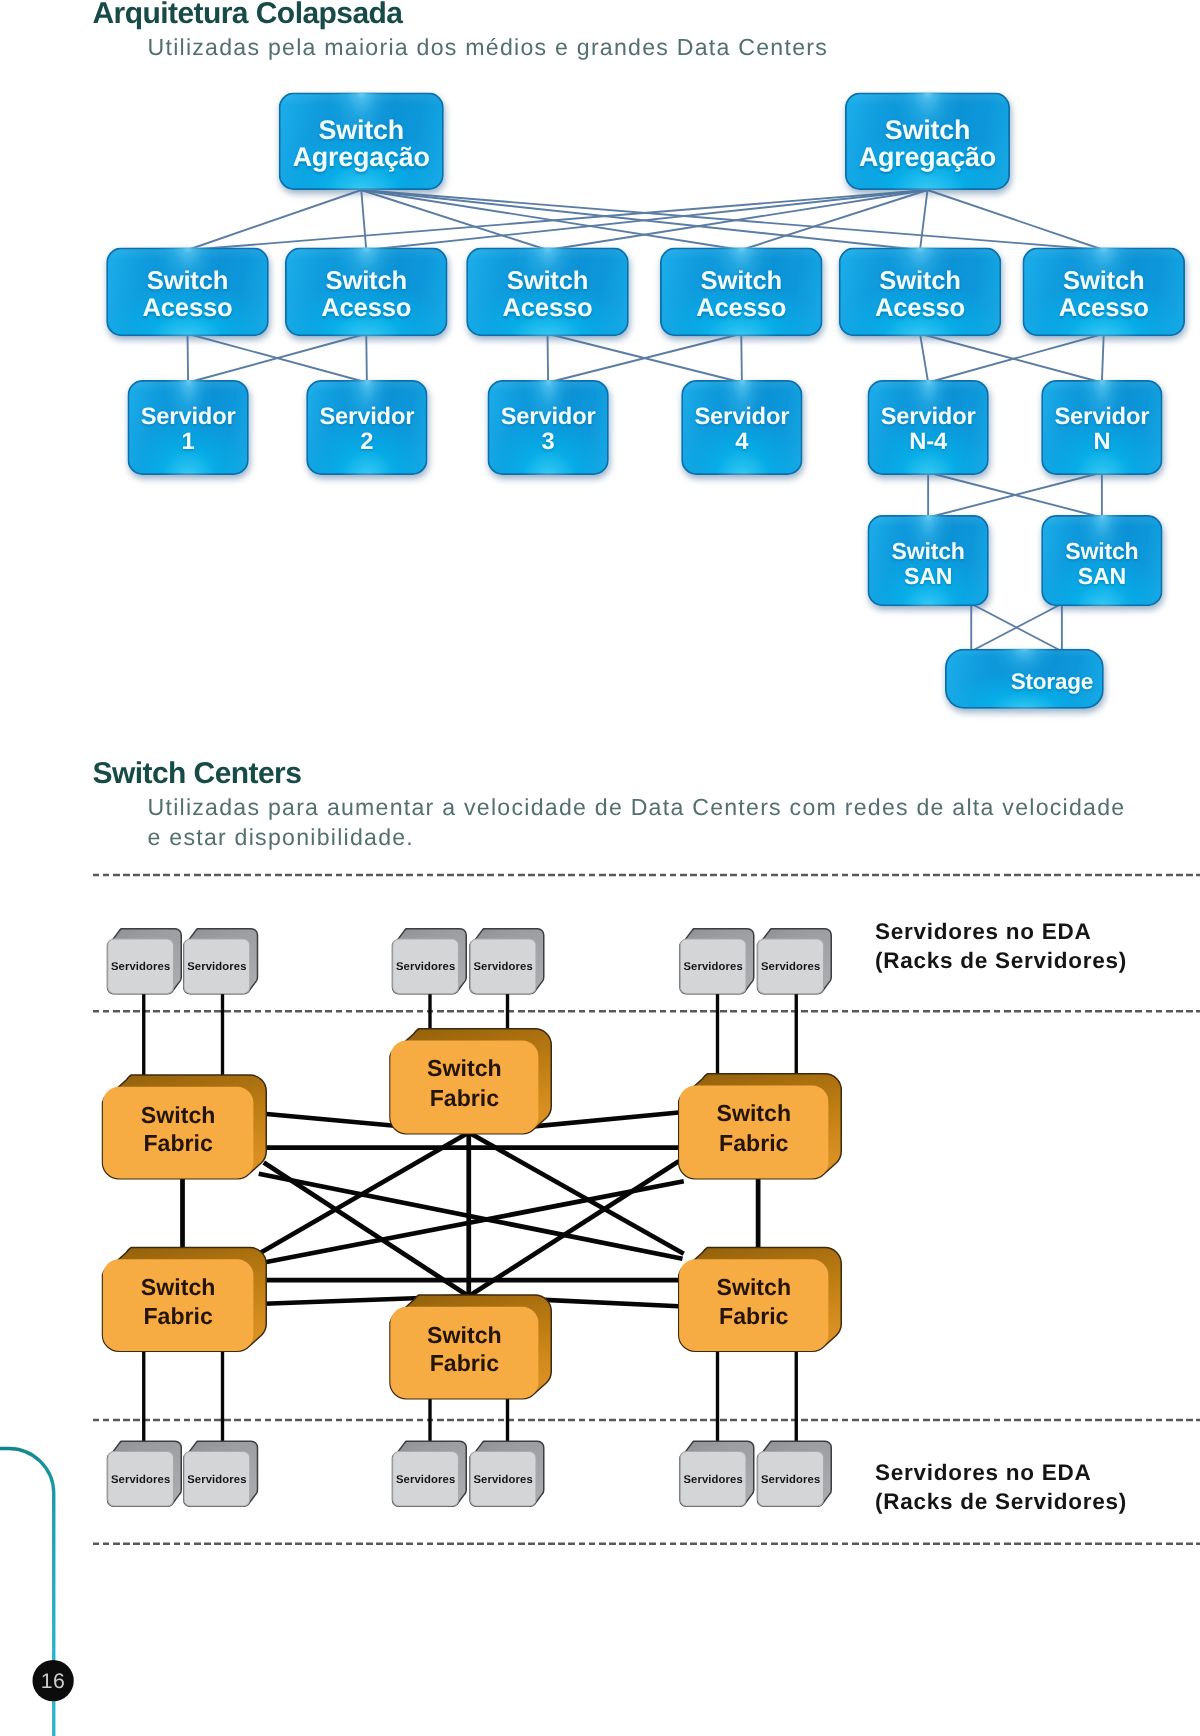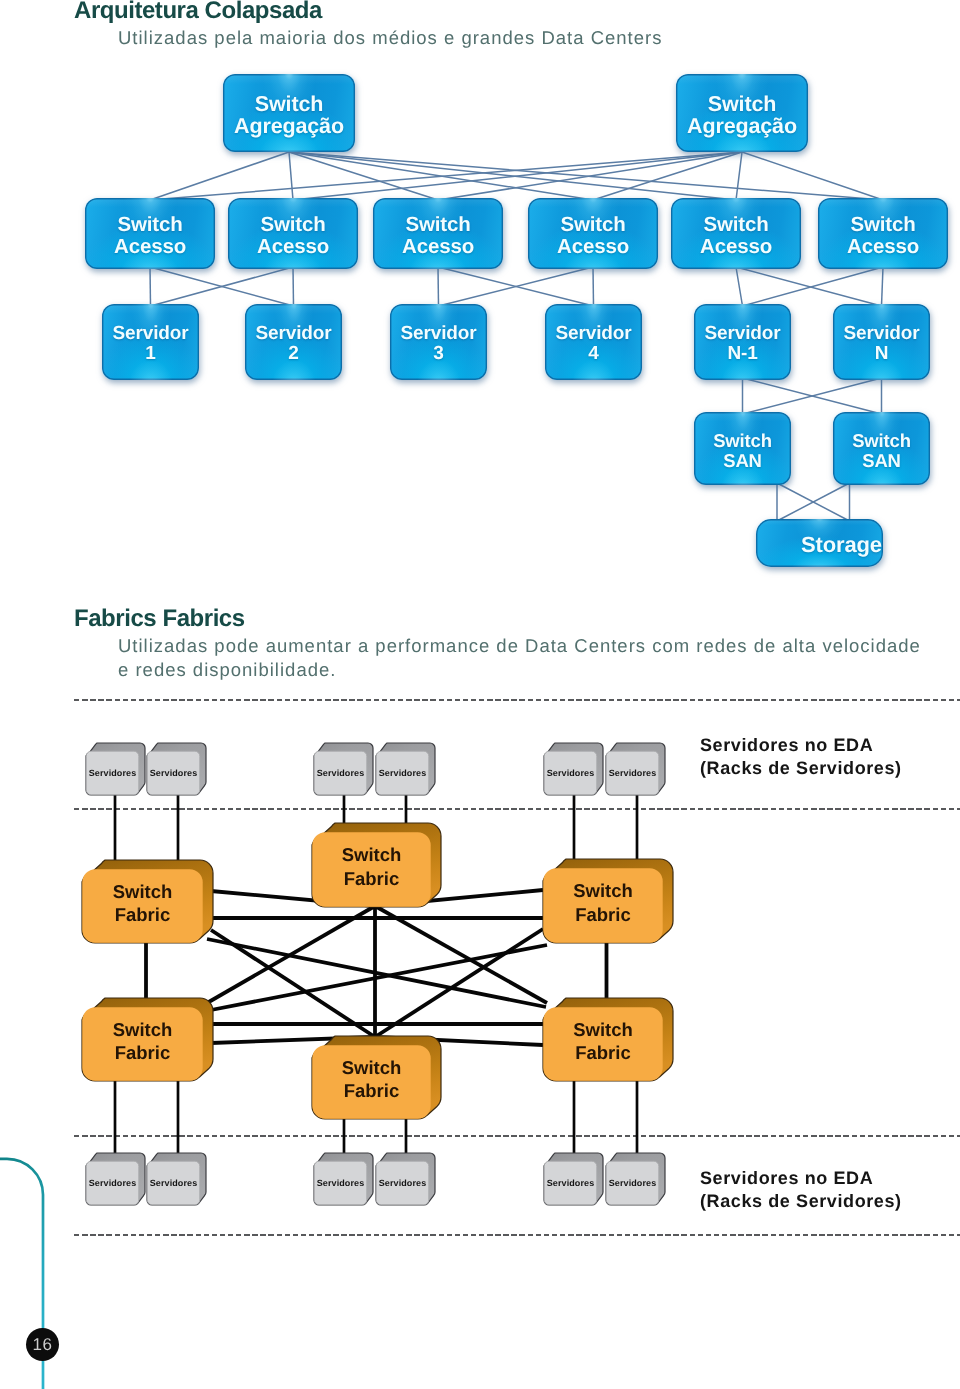--- a/index.html
+++ b/index.html
@@ -195,21 +195,21 @@
         <div class="lbl" style="font-size: 19px;">
           <span>Servidor</span>
           <span>4</span>
         </div>
       </div>
       <div class="bbox" style="left: 694px; top: 304px; width: 97px; height: 76px;">
         <div class="grad"></div>
         <div class="hi"></div>
         <div class="lbl" style="font-size: 19px;">
           <span>Servidor</span>
-          <span>N-1</span>
+          <span>N-4</span>
         </div>
       </div>
       <div class="bbox" style="left: 833px; top: 304px; width: 97px; height: 76px;">
         <div class="grad"></div>
         <div class="hi"></div>
         <div class="lbl" style="font-size: 19px;">
           <span>Servidor</span>
           <span>N</span>
         </div>
       </div>
@@ -225,29 +225,29 @@
         <div class="grad"></div>
         <div class="hi"></div>
         <div class="lbl" style="font-size: 18.5px;">
           <span>Switch</span>
           <span>SAN</span>
         </div>
       </div>
       <div class="bbox" style="left: 756px; top: 519px; width: 127px; height: 48px; border-radius: 15px;">
         <div class="grad" style="border-radius: 15px;"></div>
         <div class="hi" style="border-radius: 15px;"></div>
-        <div class="lbl" style="font-size: 22px; padding-left: 44px;">
+        <div class="lbl" style="font-size: 18px; padding-left: 44px;">
           <span>Storage</span>
         </div>
       </div>
     </div>
 
-  <div class="h-title" style="left:74px;top:605px;">Fabrics Fabrics</div>
-  <div class="h-sub" style="left:74px;top:635px;">Utilizadas pode aumentar a performance de Data Centers com redes de alta velocidade</div>
-  <div class="h-sub" style="left:74px;top:659px;">e redes disponibilidade.</div>
+  <div class="h-title" style="left:74px;top:605px;">Switch Centers</div>
+  <div class="h-sub" style="left:74px;top:635px;">Utilizadas para aumentar a velocidade de Data Centers com redes de alta velocidade</div>
+  <div class="h-sub" style="left:74px;top:659px;">e estar disponibilidade.</div>
 
   <div class="dash" style="left:74px;top:699px;width:886px;"></div>
   <div class="dash" style="left:74px;top:808px;width:886px;"></div>
   <div class="dash" style="left:74px;top:1135px;width:886px;"></div>
   <div class="dash" style="left:74px;top:1234px;width:886px;"></div>
 
   <svg class="links" id="links2" style="top:0" width="960" height="1389">
       <line x1="115" y1="795" x2="115" y2="863" stroke="#060606" stroke-width="2.7" stroke-linecap="butt"></line>
       <line x1="178" y1="795" x2="178" y2="863" stroke="#060606" stroke-width="2.7" stroke-linecap="butt"></line>
       <line x1="344" y1="795" x2="344" y2="826" stroke="#060606" stroke-width="2.7" stroke-linecap="butt"></line>

